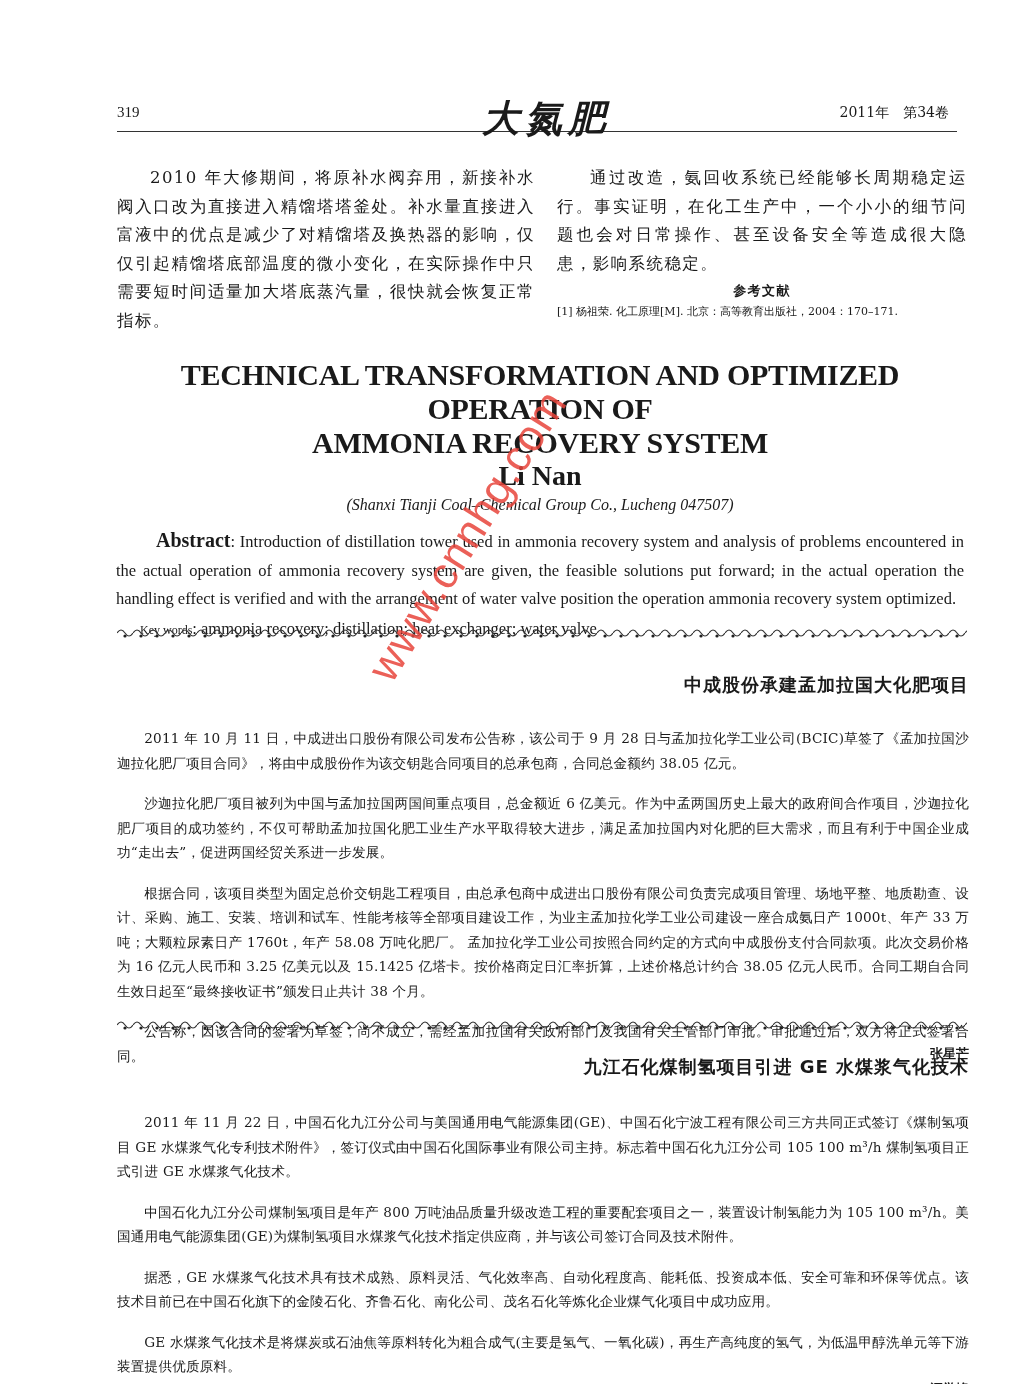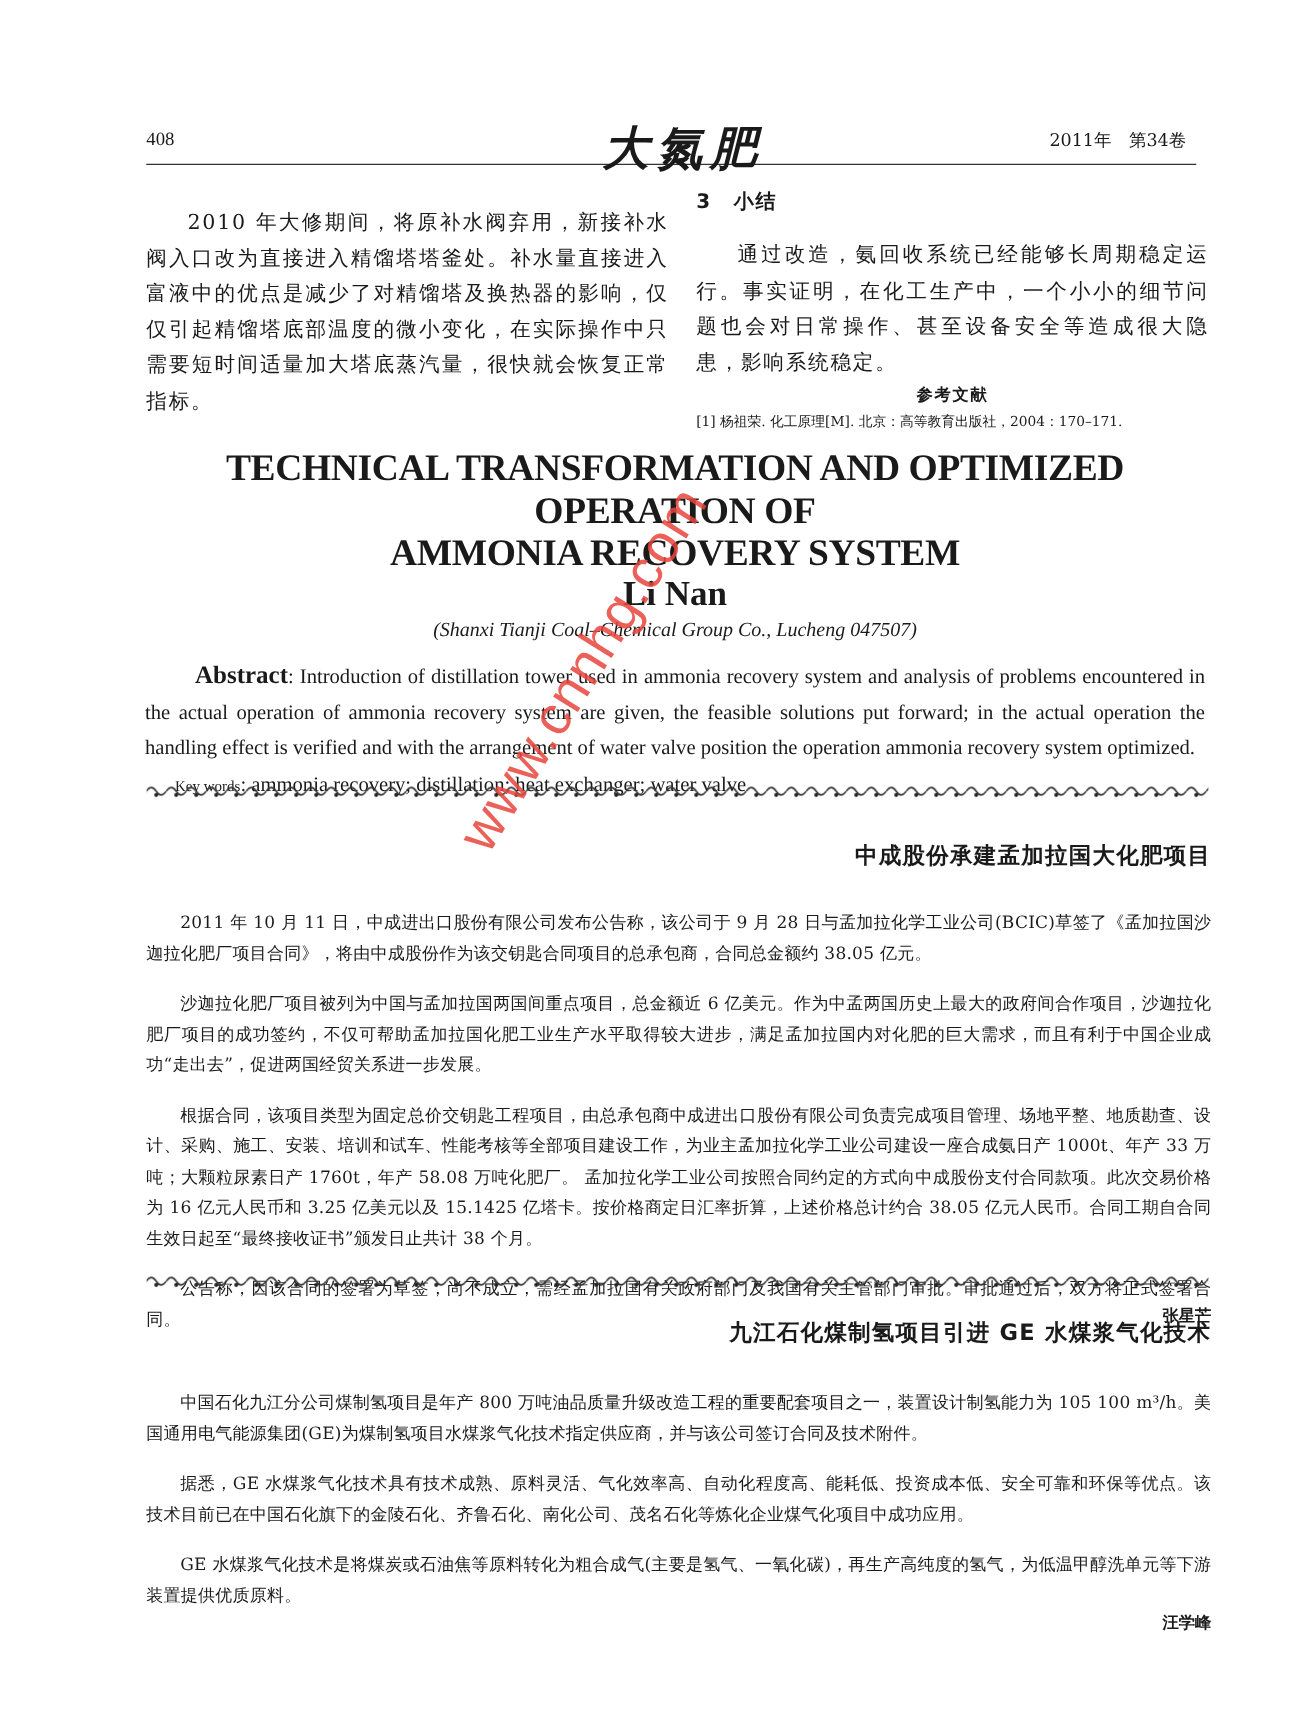--- a/index.html
+++ b/index.html
@@ -35,31 +35,30 @@
   .news-title { text-align: right; font-family: "DejaVu Sans", sans-serif; font-weight: bold; font-size: 18px; line-height: 30px; letter-spacing: 1px; }
   .news p { font-size: 13.6px; line-height: 24.5px; text-align: justify; letter-spacing: 0.2px; }
   .news .byline { text-align: right; font-family: "DejaVu Sans", sans-serif; font-weight: bold; font-size: 13px; line-height: 20px; }
 
   .watermark { position: absolute; left: 400px; top: 640px; font-family: "Liberation Sans", sans-serif; font-size: 44px; color: #e8453c; opacity: 0.85; transform: rotate(-58deg); transform-origin: left bottom; white-space: nowrap; pointer-events: none; letter-spacing: 1px; }
 </style>
 </head>
 <body>
 
 <div class="running-header">
-  <span class="page-number">408</span>
+  <span class="page-number">319</span>
   <span class="journal-logo">大氮肥</span>
   <span class="issue-info">2011年　第34卷</span>
 </div>
 
 <div class="col col-left">
   <p class="indent">2010 年大修期间，将原补水阀弃用，新接补水阀入口改为直接进入精馏塔塔釜处。补水量直接进入富液中的优点是减少了对精馏塔及换热器的影响，仅仅引起精馏塔底部温度的微小变化，在实际操作中只需要短时间适量加大塔底蒸汽量，很快就会恢复正常指标。</p>
 </div>
 
 <div class="col col-right">
-  <div class="section-heading">3　小结</div>
   <p class="indent">通过改造，氨回收系统已经能够长周期稳定运行。事实证明，在化工生产中，一个小小的细节问题也会对日常操作、甚至设备安全等造成很大隐患，影响系统稳定。</p>
   <div class="refs-title">参考文献</div>
   <div class="ref-item">[1]  杨祖荣. 化工原理[M]. 北京：高等教育出版社，2004：170–171.</div>
 </div>
 
 <div class="en-block">
   <div class="en-title">TECHNICAL TRANSFORMATION AND OPTIMIZED OPERATION OF</div>
   <div class="en-title">AMMONIA RECOVERY SYSTEM</div>
   <div class="en-author">Li Nan</div>
   <div class="en-affil">(Shanxi Tianji Coal–Chemical Group Co., Lucheng 047507)</div>
@@ -95,19 +94,20 @@
 
 <div class="divider" style="top:1018px;">
   <svg width="850" height="14">
     <rect width="850" height="14" fill="url(#orn)"></rect>
   </svg>
 </div>
 
 <div class="news" style="top:1052px;">
   <div class="news-title">九江石化煤制氢项目引进 GE 水煤浆气化技术</div>
   <div style="height:12px;"></div>
+  <p class="indent">2011 年 11 月 22 日，中国石化九江分公司与美国通用电气能源集团(GE)、中国石化宁波工程有限公司三方共同正式签订《煤制氢项目 GE 水煤浆气化专利技术附件》，签订仪式由中国石化国际事业有限公司主持。标志着中国石化九江分公司 105 100 m³/h 煤制氢项目正式引进 GE 水煤浆气化技术。</p>
   <p class="indent">中国石化九江分公司煤制氢项目是年产 800 万吨油品质量升级改造工程的重要配套项目之一，装置设计制氢能力为 105 100 m³/h。美国通用电气能源集团(GE)为煤制氢项目水煤浆气化技术指定供应商，并与该公司签订合同及技术附件。</p>
   <p class="indent">据悉，GE 水煤浆气化技术具有技术成熟、原料灵活、气化效率高、自动化程度高、能耗低、投资成本低、安全可靠和环保等优点。该技术目前已在中国石化旗下的金陵石化、齐鲁石化、南化公司、茂名石化等炼化企业煤气化项目中成功应用。</p>
   <p class="indent">GE 水煤浆气化技术是将煤炭或石油焦等原料转化为粗合成气(主要是氢气、一氧化碳)，再生产高纯度的氢气，为低温甲醇洗单元等下游装置提供优质原料。</p>
   <div class="byline">汪学峰</div>
 </div>
 
 <div class="watermark" style="color: rgb(232, 69, 60);">www.cnnhg.com</div>
 
 </body></html>

